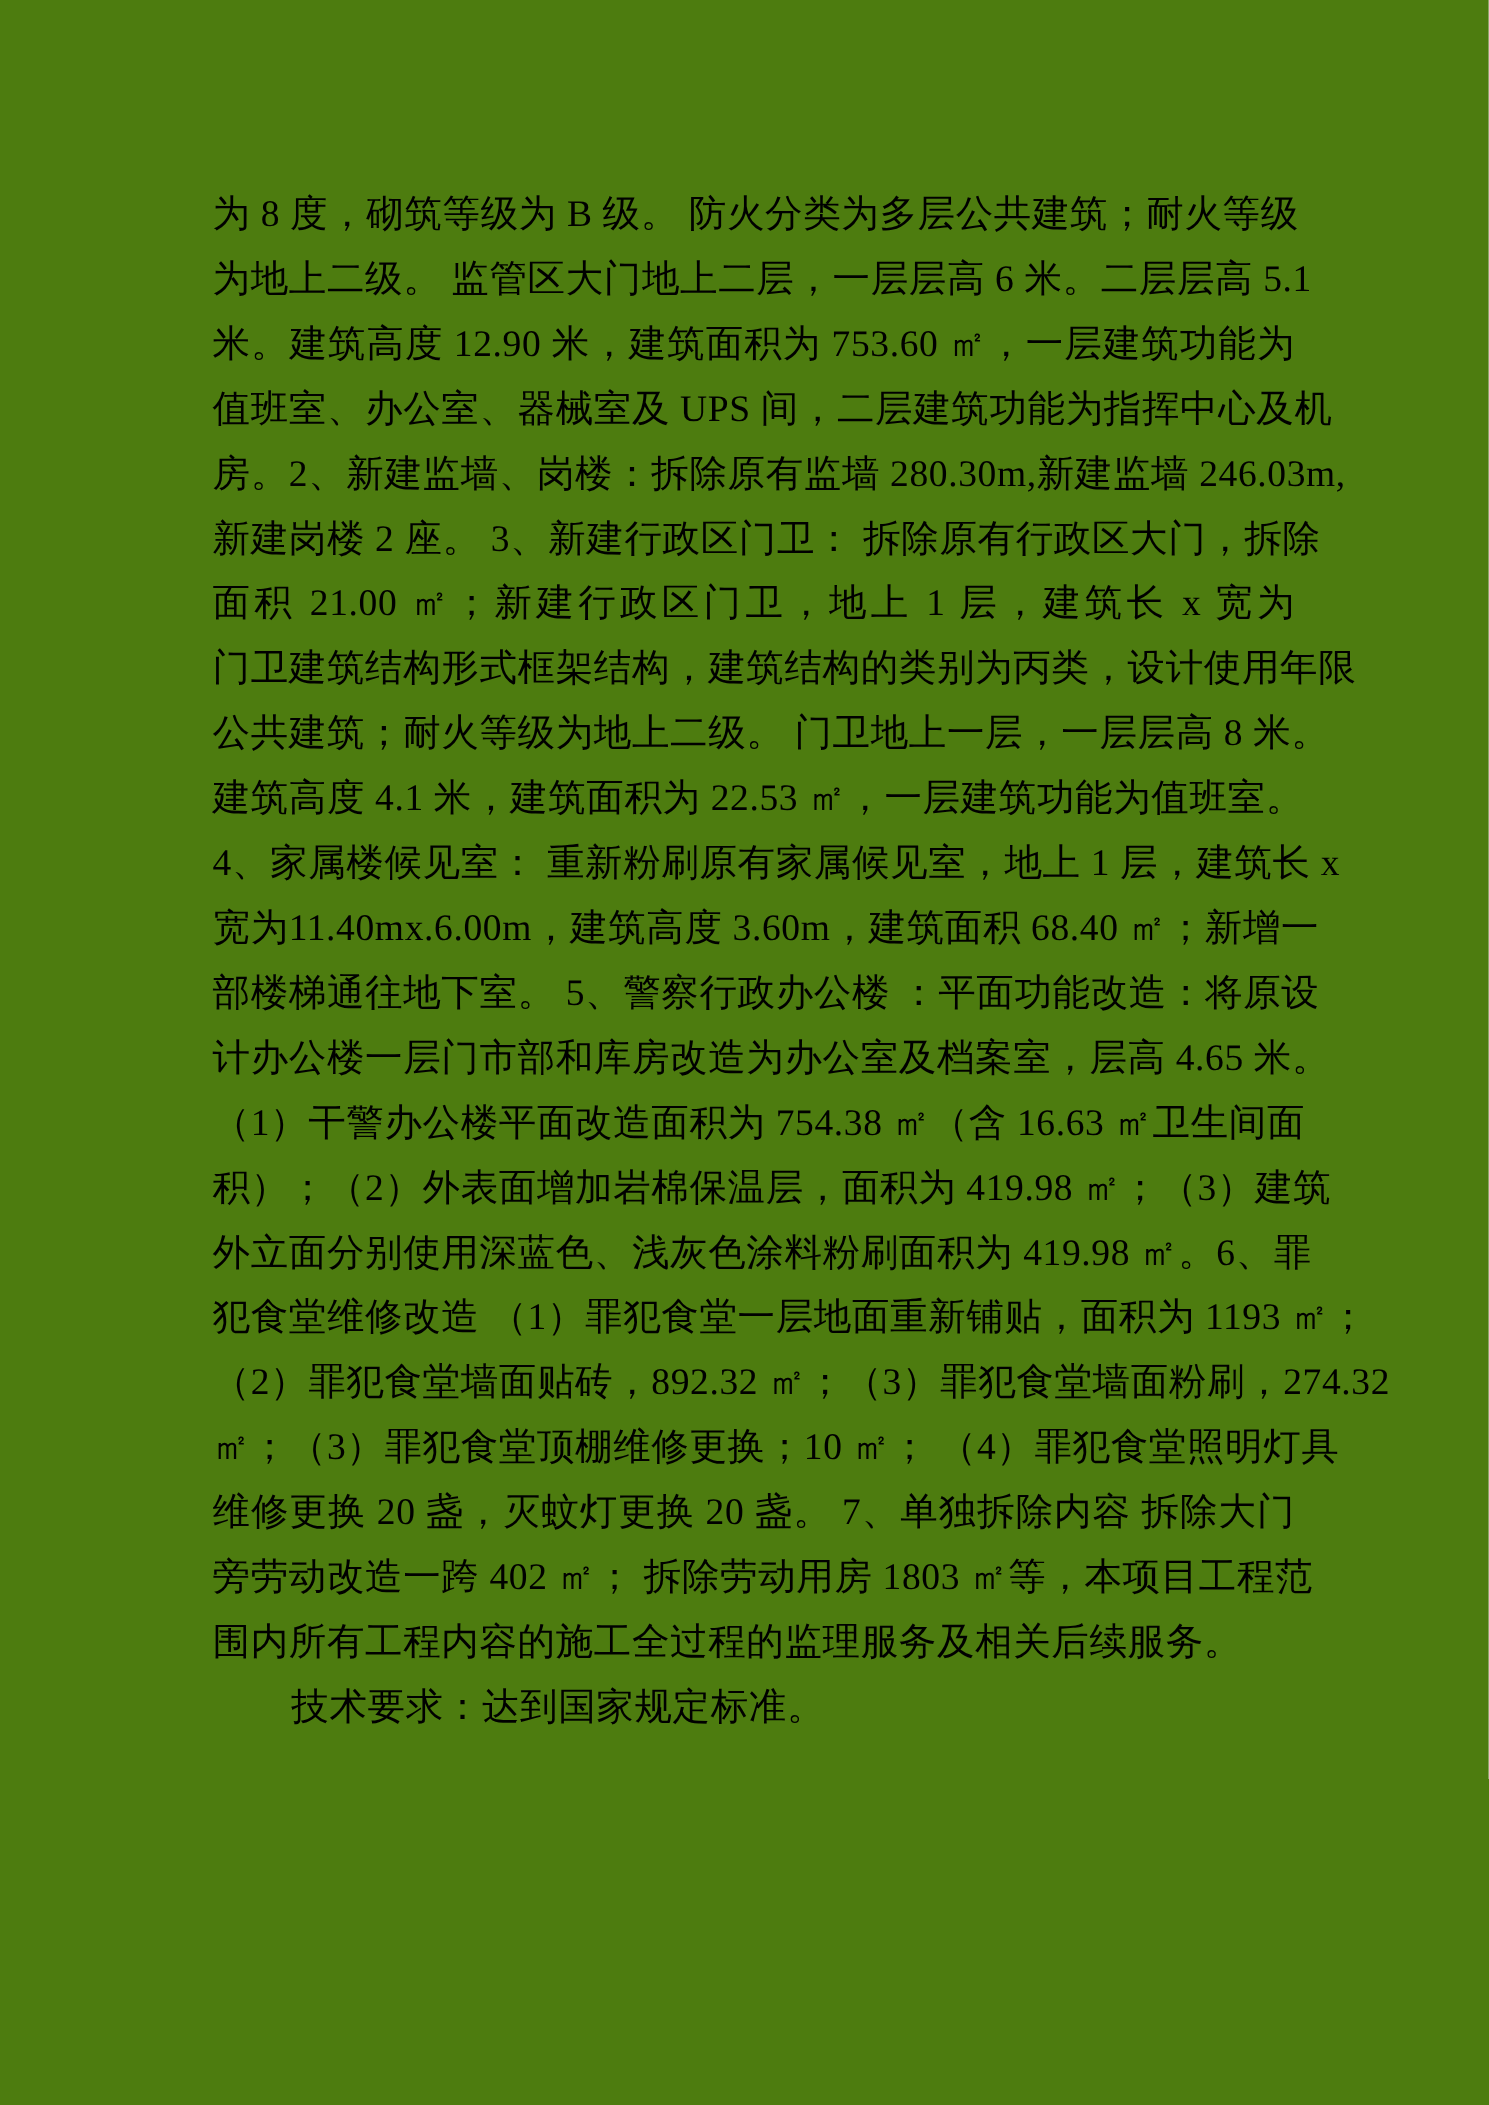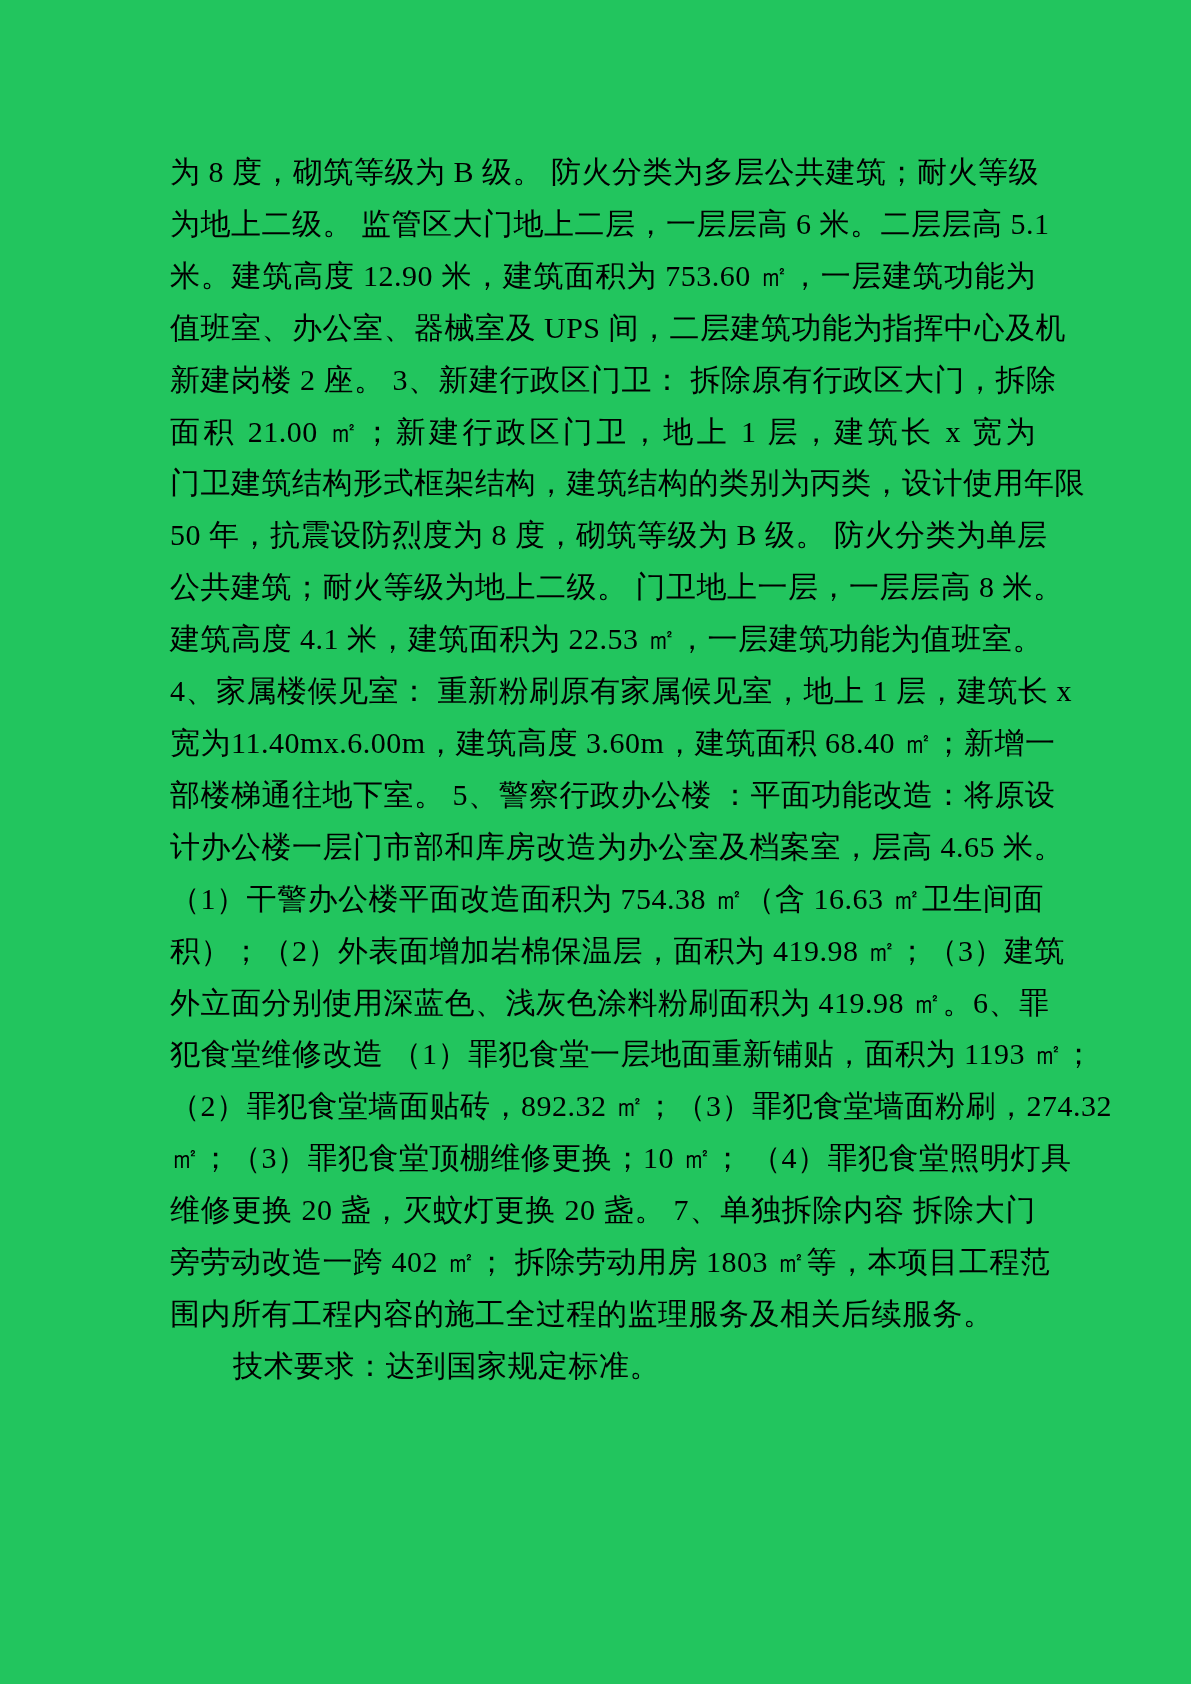--- a/index.html
+++ b/index.html
@@ -4,21 +4,21 @@
 <style>
   html, body {
     margin: 0;
     padding: 0;
     background: #e9e9e9;
   }
   .page {
     position: relative;
     width: 1191px;
     height: 1684px;
-    background: #22c55e;
+    background: #4d7c0f;
     overflow: hidden;
     font-family: "Liberation Serif", "DejaVu Serif", serif;
     color: #000000;
   }
   .text-block {
     position: absolute;
     left: 170px;
     top: 146px;
     width: 866px;
     font-size: 30px;
@@ -42,24 +42,24 @@
 </style>
 </head>
 <body>
 
 <div class="page">
   <div class="text-block">
     <div class="line">为 8 度，砌筑等级为 B 级。 防火分类为多层公共建筑；耐火等级</div>
     <div class="line">为地上二级。 监管区大门地上二层，一层层高 6 米。二层层高 5.1</div>
     <div class="line">米。建筑高度 12.90 米，建筑面积为 753.60 ㎡，一层建筑功能为</div>
     <div class="line">值班室、办公室、器械室及 UPS 间，二层建筑功能为指挥中心及机</div>
+    <div class="line">房。2、新建监墙、岗楼：拆除原有监墙 280.30m,新建监墙 246.03m,</div>
     <div class="line">新建岗楼 2 座。 3、新建行政区门卫： 拆除原有行政区大门，拆除</div>
     <div class="line">面积 21.00 ㎡；新建行政区门卫，地上 1 层，建筑长 x 宽为</div>
     <div class="line">门卫建筑结构形式框架结构，建筑结构的类别为丙类，设计使用年限</div>
-    <div class="line">50 年，抗震设防烈度为 8 度，砌筑等级为 B 级。 防火分类为单层</div>
     <div class="line">公共建筑；耐火等级为地上二级。 门卫地上一层，一层层高 8 米。</div>
     <div class="line">建筑高度 4.1 米，建筑面积为 22.53 ㎡，一层建筑功能为值班室。</div>
     <div class="line">4、家属楼候见室： 重新粉刷原有家属候见室，地上 1 层，建筑长 x</div>
     <div class="line">宽为11.40mx.6.00m，建筑高度 3.60m，建筑面积 68.40 ㎡；新增一</div>
     <div class="line">部楼梯通往地下室。 5、警察行政办公楼 ：平面功能改造：将原设</div>
     <div class="line">计办公楼一层门市部和库房改造为办公室及档案室，层高 4.65 米。</div>
     <div class="line">（1）干警办公楼平面改造面积为 754.38 ㎡（含 16.63 ㎡卫生间面</div>
     <div class="line">积）；（2）外表面增加岩棉保温层，面积为 419.98 ㎡；（3）建筑</div>
     <div class="line">外立面分别使用深蓝色、浅灰色涂料粉刷面积为 419.98 ㎡。6、罪</div>
     <div class="line">犯食堂维修改造 （1）罪犯食堂一层地面重新铺贴，面积为 1193 ㎡；</div>

